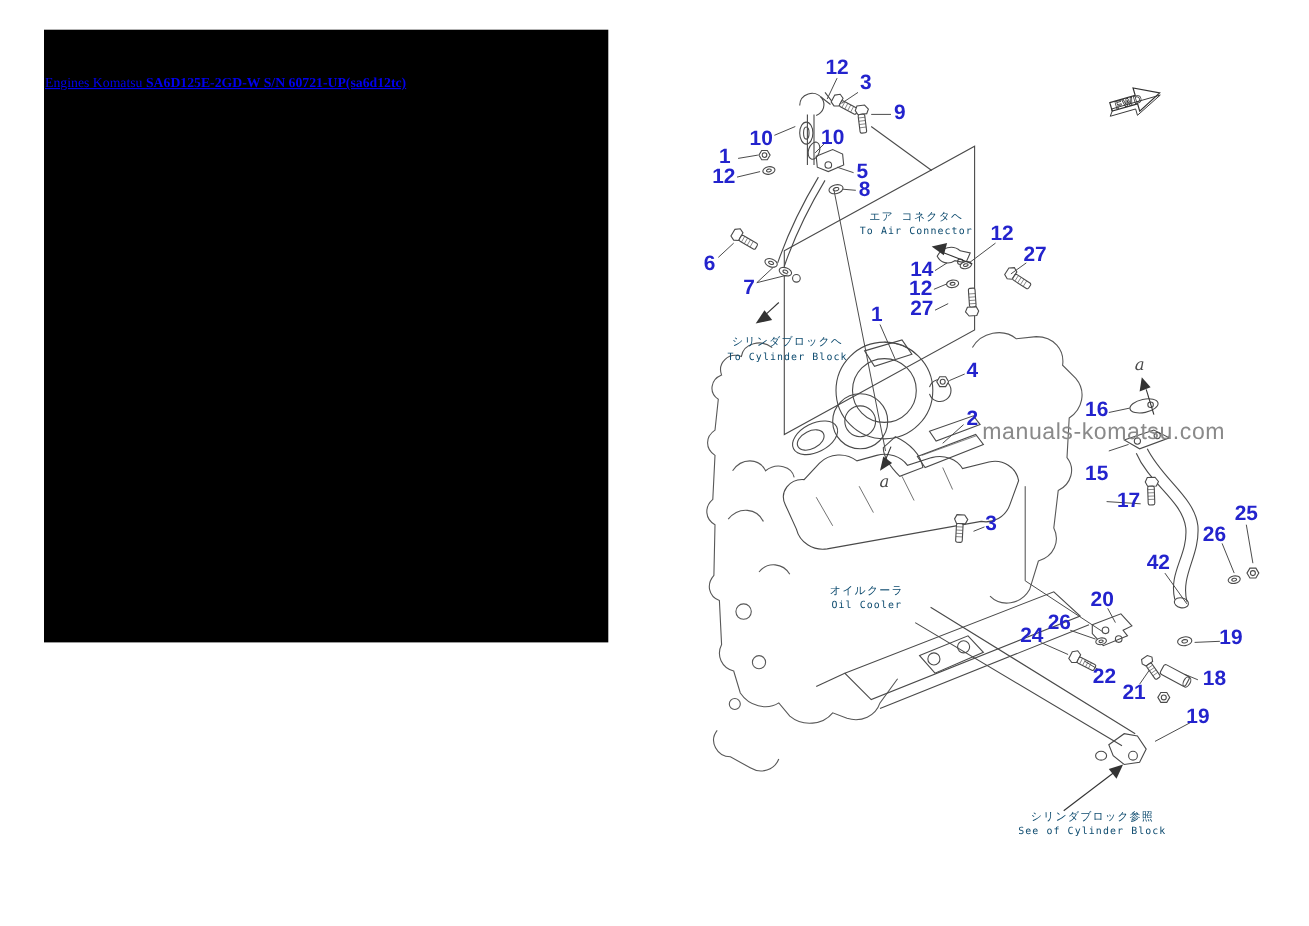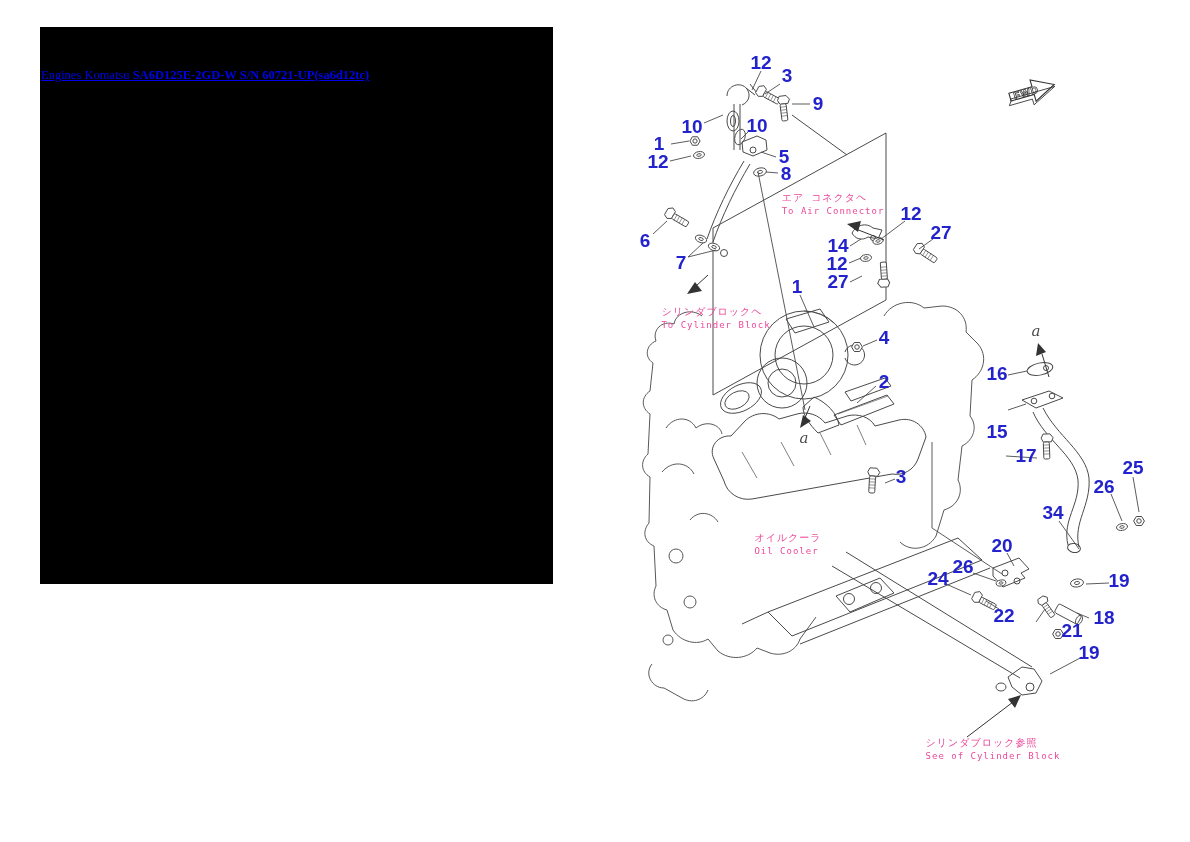--- a/index.html
+++ b/index.html
@@ -30,22 +30,22 @@
 
   #art{position:absolute;left:0;top:0;width:1190px;height:842px;z-index:1;pointer-events:none;}
   #art path,#art circle,#art ellipse,#art rect,#art line{vector-effect:non-scaling-stroke;}
 
   #watermark{position:absolute;left:893px;top:381px;z-index:3;color:var(--watermark-color);
     font-size:21px;letter-spacing:0.5px;white-space:nowrap;}
 
   .callout{position:absolute;transform:translate(-50%,-50%);z-index:4;color:var(--callout-color);
     font-size:19px;font-weight:700;font-family:"Liberation Sans",sans-serif;line-height:1;white-space:nowrap;}
 
-  .annotation{position:absolute;transform:translateX(-50%);z-index:2;text-align:left;
-    color:#ec4899;white-space:nowrap;line-height:1.35;}
+  .annotation{position:absolute;transform:translateX(-50%);z-index:2;text-align:center;
+    color:#0c4a6e;white-space:nowrap;line-height:1.35;}
   .annotation .jp{font-size:10px;letter-spacing:1px;font-family:"DejaVu Sans Mono",monospace;}
   .annotation .en{font-size:9px;letter-spacing:1px;font-family:"DejaVu Sans Mono",monospace;}
 
   .view-ref{position:absolute;transform:translateX(-50%);z-index:2;color:#4a4a4a;
     font-family:"DejaVu Serif",serif;font-style:italic;font-size:15px;}
 
   
   #fwd{position:absolute;left:1005px;top:68px;width:60px;height:44px;z-index:2;}
   #fwd text{font-family:"Liberation Sans",sans-serif;font-size:10px;font-weight:bold;
     fill:none;stroke:#333;stroke-width:0.7px;letter-spacing:1px;}
@@ -229,20 +229,21 @@
         <path d="M810,406 L805,418" stroke="#333" stroke-width="1" fill="none"></path>
         <path d="M800,428 L803,415 L811,421 Z"></path>
         <path d="M1049,377 L1042,354" stroke="#333" stroke-width="1" fill="none"></path>
         <path d="M1038,343 L1036,356 L1046,352 Z"></path>
         <path d="M967,737 L1013,702" stroke="#333" stroke-width="1" fill="none"></path>
         <path d="M1021,695 L1008,699 L1015,708 Z"></path>
       </g>
     </g>
   </svg>
 
+  <div id="watermark">manuals-komatsu.com</div>
 
   <div id="callout-layer">
       <span class="callout" style="left: 761px; top: 62px;">12</span>
       <span class="callout" style="left: 787px; top: 75px;">3</span>
       <span class="callout" style="left: 818px; top: 103px;">9</span>
       <span class="callout" style="left: 692px; top: 126px;">10</span>
       <span class="callout" style="left: 757px; top: 125px;">10</span>
       <span class="callout" style="left: 659px; top: 143px;">1</span>
       <span class="callout" style="left: 658px; top: 161px;">12</span>
       <span class="callout" style="left: 784px; top: 156px;">5</span>
@@ -256,27 +257,27 @@
       <span class="callout" style="left: 838px; top: 281px;">27</span>
       <span class="callout" style="left: 797px; top: 286px;">1</span>
       <span class="callout" style="left: 884px; top: 337px;">4</span>
       <span class="callout" style="left: 884px; top: 381px;">2</span>
       <span class="callout" style="left: 997px; top: 373px;">16</span>
       <span class="callout" style="left: 997px; top: 431px;">15</span>
       <span class="callout" style="left: 995px; top: 455px; margin-left: 31px;">17</span>
       <span class="callout" style="left: 901px; top: 476px;">3</span>
       <span class="callout" style="left: 1133px; top: 467px;">25</span>
       <span class="callout" style="left: 1104px; top: 486px;">26</span>
-      <span class="callout" style="left: 1053px; top: 512px;">34</span>
+      <span class="callout" style="left: 1053px; top: 512px;">42</span>
       <span class="callout" style="left: 1002px; top: 545px;">20</span>
       <span class="callout" style="left: 963px; top: 566px;">26</span>
       <span class="callout" style="left: 938px; top: 578px;">24</span>
       <span class="callout" style="left: 1119px; top: 580px;">19</span>
       <span class="callout" style="left: 1004px; top: 615px;">22</span>
-      <span class="callout" style="left: 1031px; top: 630px; margin-left: 41px;">21</span>
+      <span class="callout" style="left: 1031px; top: 630px;">21</span>
       <span class="callout" style="left: 1061px; top: 617px; margin-left: 43px;">18</span>
       <span class="callout" style="left: 1089px; top: 652px;">19</span>
     </div>
   <div id="annotation-layer">
       <div class="annotation" style="left: 833px; top: 191px;">
         <div class="jp">エア コネクタヘ</div>
         <div class="en">To Air Connector</div>
       </div>
       <div class="annotation" style="left: 716px; top: 305px;">
         <div class="jp">シリンダブロックヘ</div>

